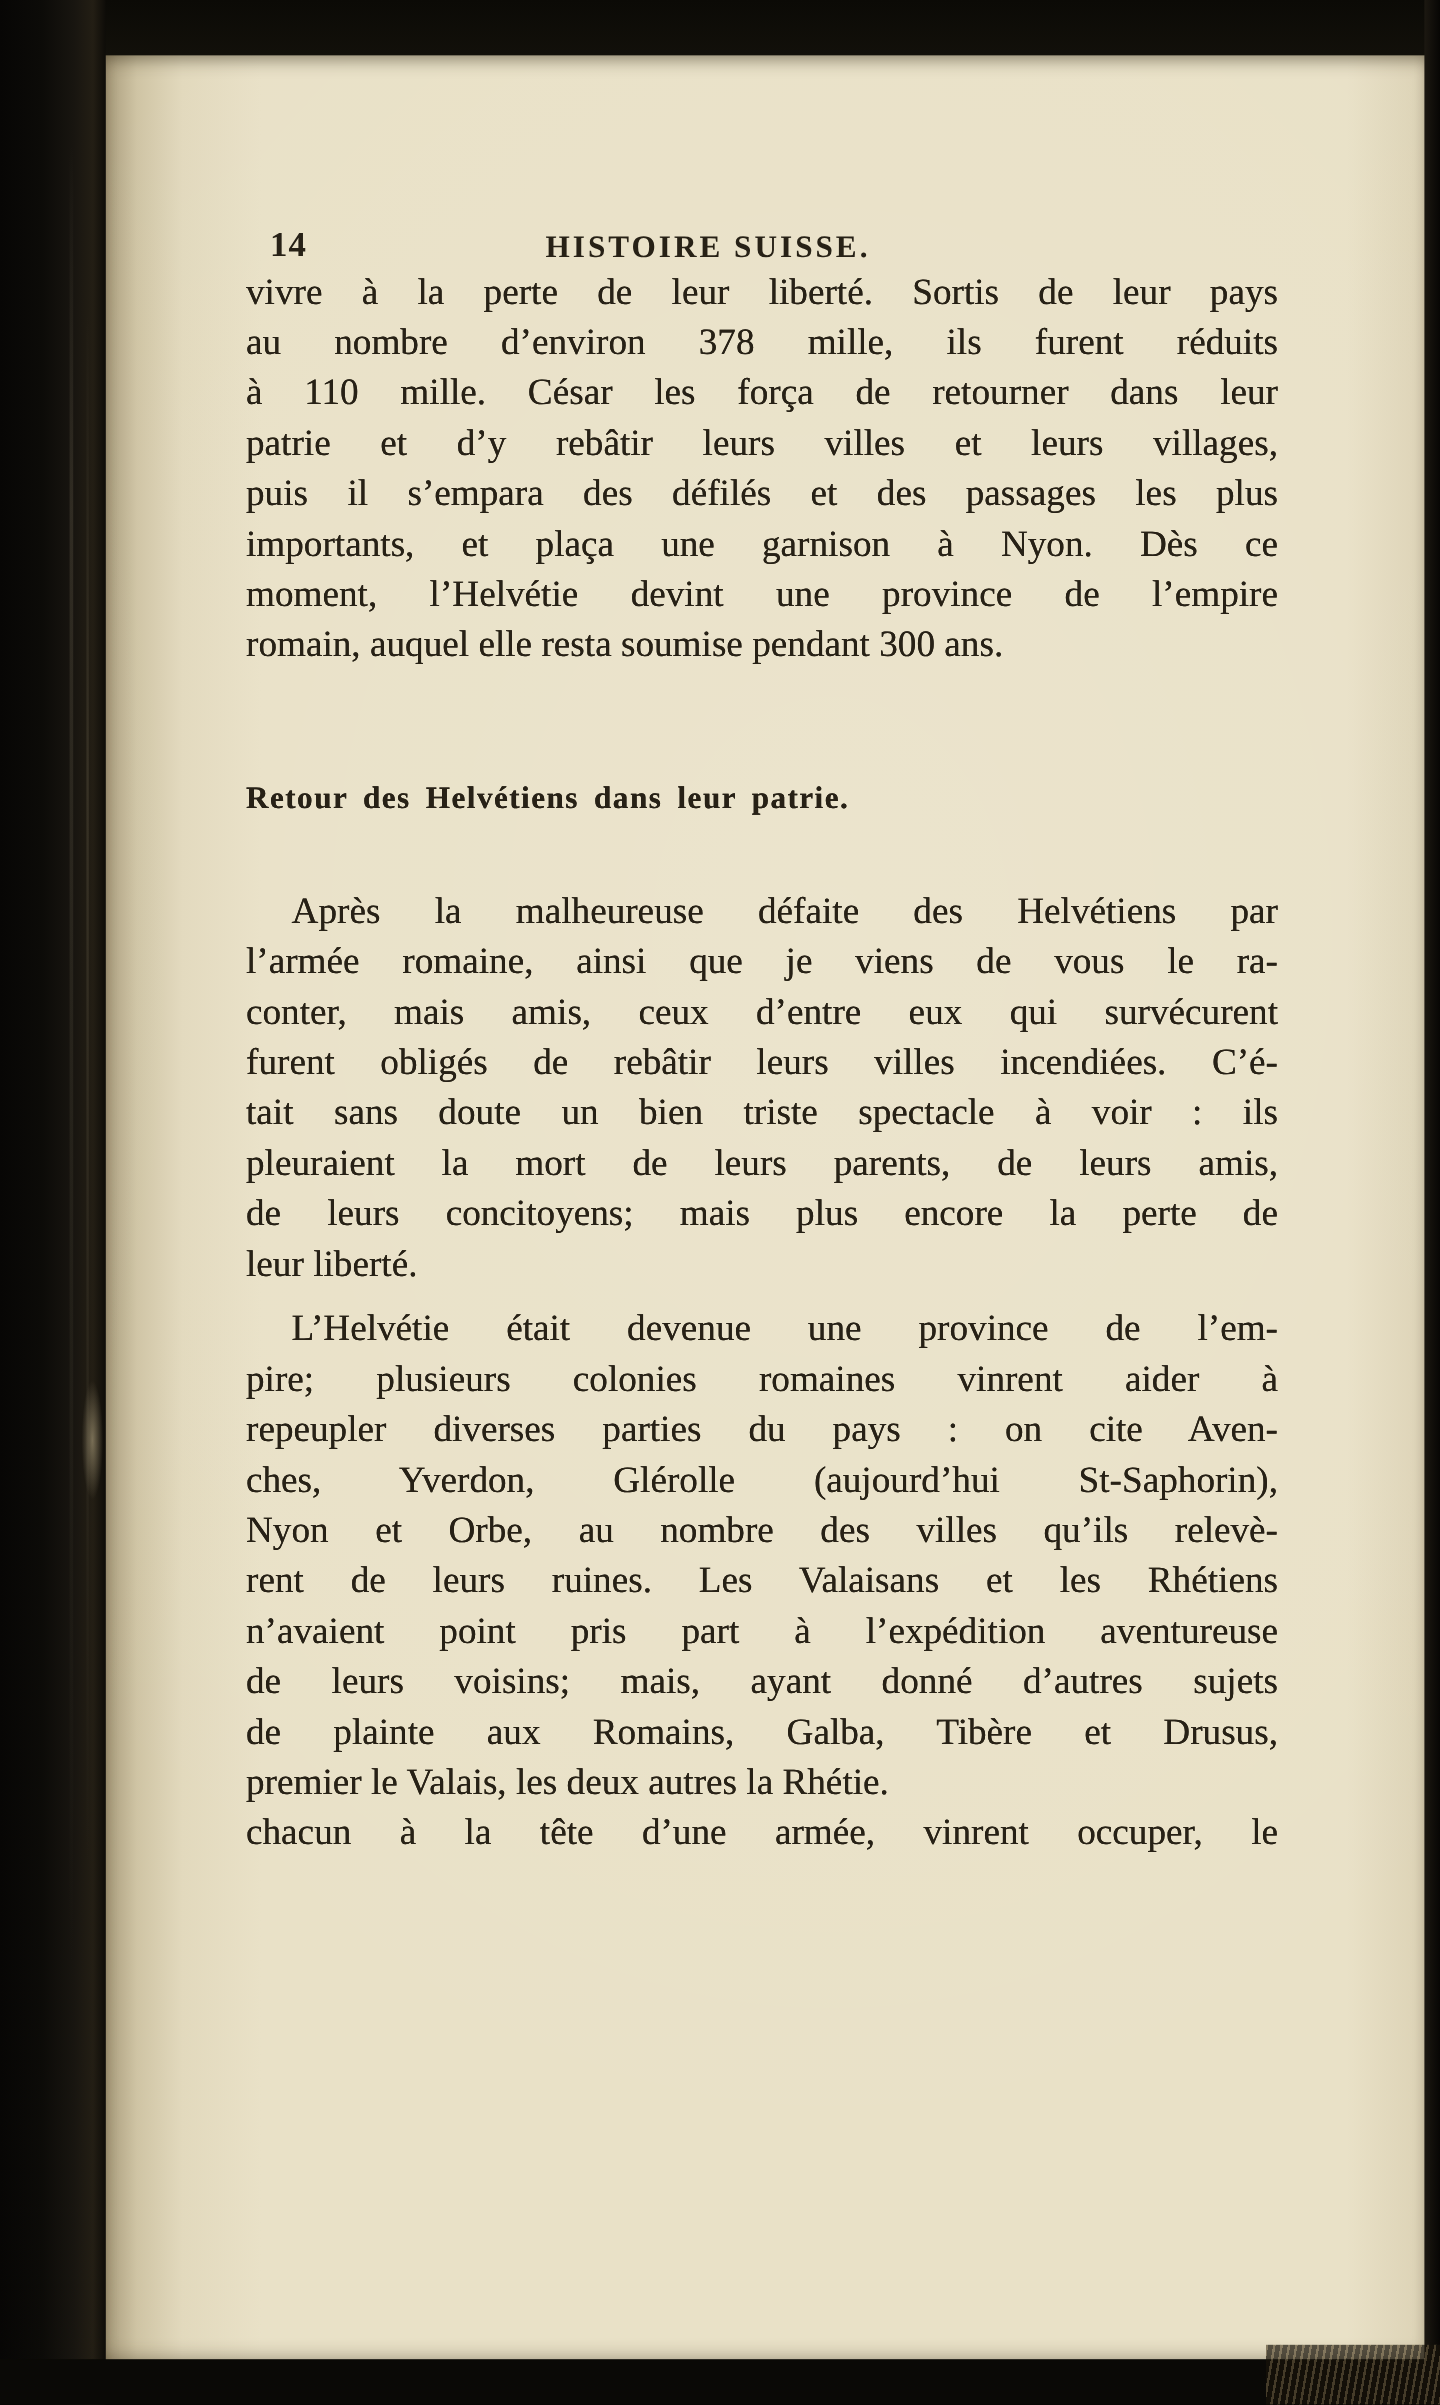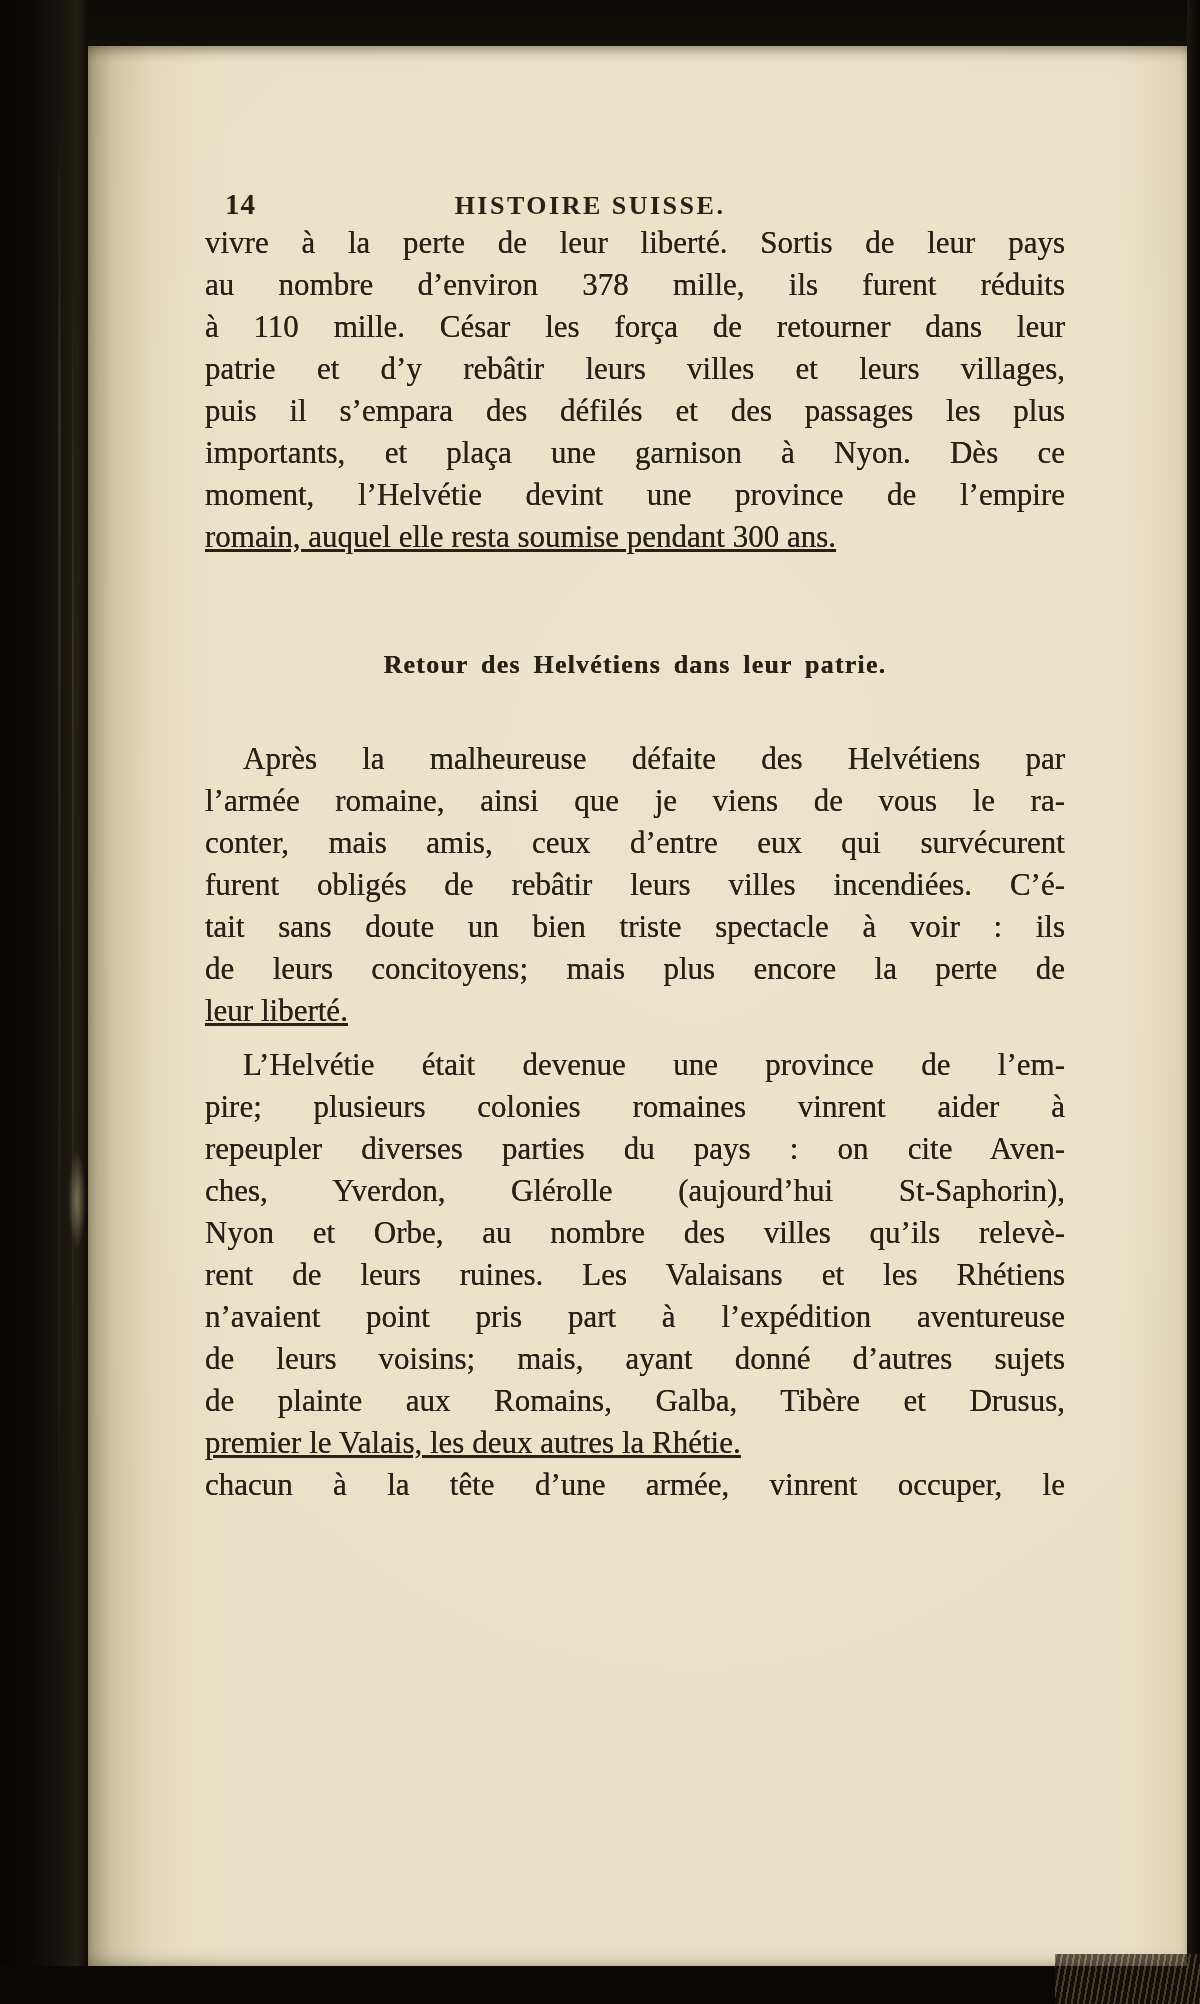--- a/index.html
+++ b/index.html
@@ -35,24 +35,24 @@
   }
 
   .body-text {
     position:absolute; left:117px; top:176px; width:860px;
     color:var(--ink,#272116);
     font-size:31px; line-height:42px;
     text-shadow:0 0 .5px currentColor;
   }
   .paragraph + .paragraph { margin-top:12px; }
   .line { text-align:justify; text-align-last:justify; }
-  .line.last { text-align-last:left;text-decoration:underline; }
+  .line.last { text-align-last:left; }
   .line.indent { padding-left:38px; }
   .section-heading {
-    margin:90px 0 56px; text-align:center;
+    margin:90px 0 56px; text-align:left;
     font-weight:700; font-size:26px; line-height:34px;
     letter-spacing:1.2px; word-spacing:5px; color:var(--ink,#272116);
   }
 
   
   .band-top {
     position:absolute; left:0; top:0; width:100%; height:46px;
     background:linear-gradient(180deg,#0b0a06,#12100a);
   }
   .band-top-tint {
@@ -112,20 +112,21 @@
           <div class="line">moment, l’Helvétie devint une province de l’empire</div>
           <div class="line last">romain, auquel elle resta soumise pendant 300 ans.</div>
         </div>
         <div class="section-heading">Retour des Helvétiens dans leur patrie.</div>
         <div class="paragraph">
           <div class="line indent">Après la malheureuse défaite des Helvétiens par</div>
           <div class="line">l’armée romaine, ainsi que je viens de vous le ra-</div>
           <div class="line">conter, mais amis, ceux d’entre eux qui survécurent</div>
           <div class="line">furent obligés de rebâtir leurs villes incendiées. C’é-</div>
           <div class="line">tait sans doute un bien triste spectacle à voir : ils</div>
+          <div class="line">pleuraient la mort de leurs parents, de leurs amis,</div>
           <div class="line">de leurs concitoyens; mais plus encore la perte de</div>
           <div class="line last">leur liberté.</div>
         </div>
         <div class="paragraph">
           <div class="line indent">L’Helvétie était devenue une province de l’em-</div>
           <div class="line">pire; plusieurs colonies romaines vinrent aider à</div>
           <div class="line">repeupler diverses parties du pays : on cite Aven-</div>
           <div class="line">ches, Yverdon, Glérolle (aujourd’hui St-Saphorin),</div>
           <div class="line">Nyon et Orbe, au nombre des villes qu’ils relevè-</div>
           <div class="line">rent de leurs ruines. Les Valaisans et les Rhétiens</div>

